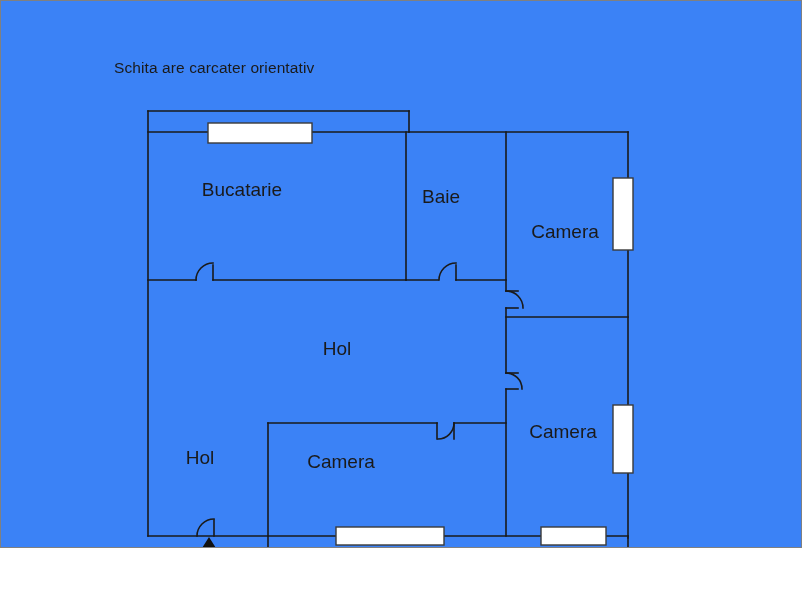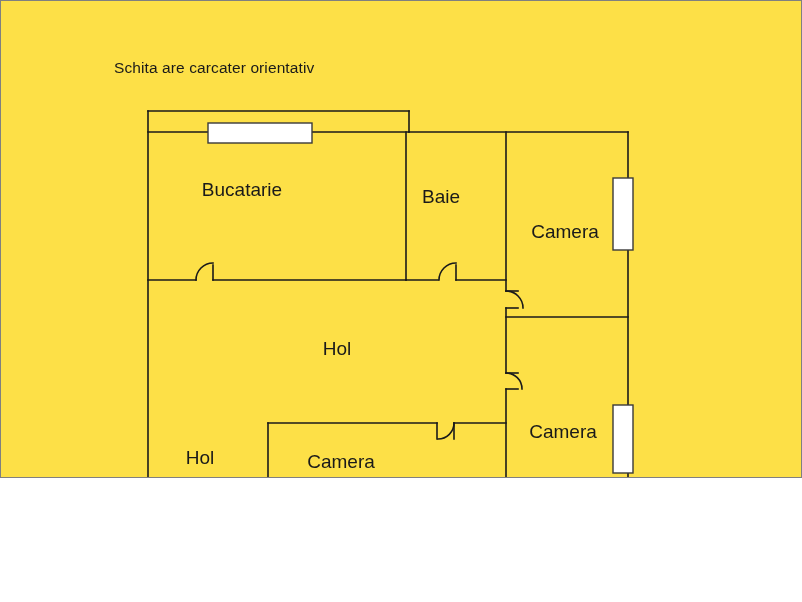--- a/index.html
+++ b/index.html
@@ -6,22 +6,22 @@
     margin: 0;
     padding: 0;
     background: #ffffff;
   }
   body {
     font-family: "Liberation Sans", sans-serif;
   }
   #page {
     position: relative;
     width: 802px;
-    height: 478px;
-    background: #fde047;
+    height: 548px;
+    background: #3b82f6;
     box-sizing: border-box;
     border: 1px solid #808080;
     overflow: hidden;
   }
   #caption {
     position: absolute;
     left: 113px;
     top: 58px;
     font-size: 15.5px;
     color: #1a1a1a;

